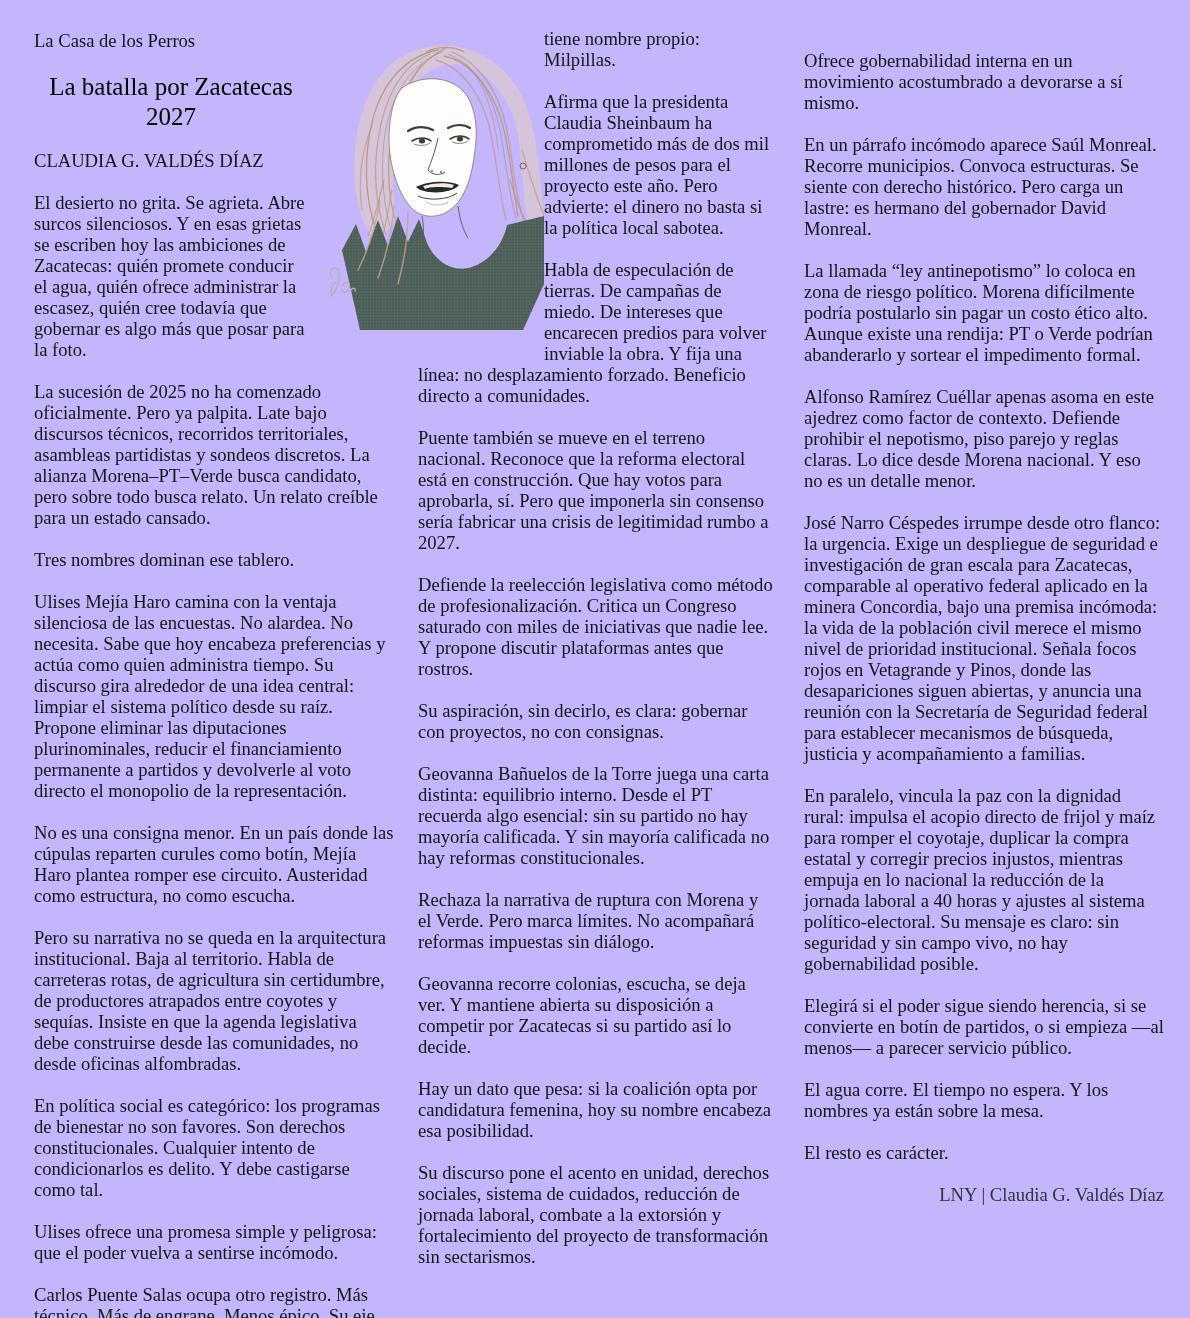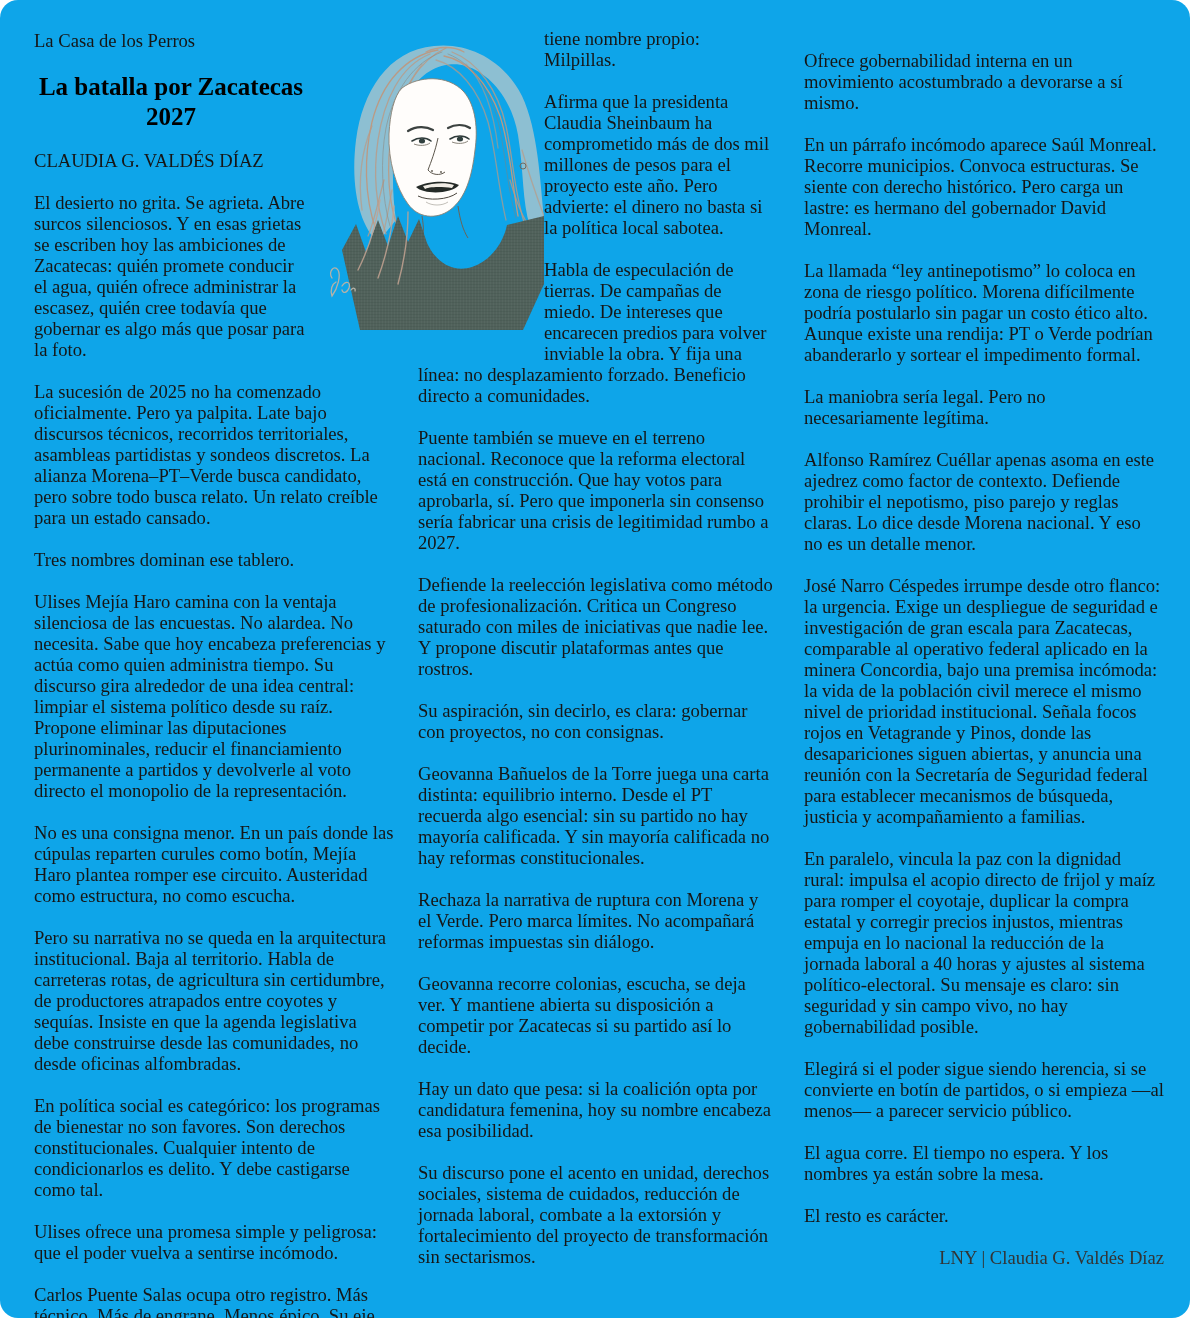--- a/index.html
+++ b/index.html
@@ -1,32 +1,31 @@
 <!DOCTYPE html>
 <html lang="es"><head>
 <meta charset="utf-8">
 <style>
   html,body{margin:0;padding:0;background:#ffffff;}
   .page{
     position:relative;
     width:1190px;height:1318px;
-    background:#0ea5e9;
+    background:#c4b5fd;
     font-family:"Liberation Serif","DejaVu Serif",serif;
     color:#161616;
     overflow:hidden;
-    border-radius:18px;
   }
   .col{position:absolute;top:30px;width:360px;font-size:18.6px;line-height:21px;}
   .col1{left:34px;}
   .col2{left:418px;width:358px;top:28px;}
   .col3{left:804px;padding-top:20px;}
   .col p{margin:0 0 21px 0;}
   .kicker{margin:0 0 18px 0;}
   .headline{
-    font-size:25px;font-weight:bold;line-height:30px;
+    font-size:25px;font-weight:normal;line-height:30px;
     text-align:center;margin:0 0 18px 0;color:#000;
   }
   .byline{margin:0 0 22px 0;}
   .spacer-r{float:right;width:86px;height:340px;}
   .spacer-l{float:left;width:126px;height:336px;}
   .credit{margin:0 0 10px 0;color:#333;text-align:right;}
   .portrait{position:absolute;left:326px;top:30px;width:218px;height:305px;}
 </style>
 </head>
 <body>
@@ -138,21 +137,20 @@
     <p>Rechaza la narrativa de ruptura con Morena y el Verde. Pero marca límites. No acompañará reformas impuestas sin diálogo.</p>
     <p>Geovanna recorre colonias, escucha, se deja ver. Y mantiene abierta su disposición a competir por Zacatecas si su partido así lo decide.</p>
     <p>Hay un dato que pesa: si la coalición opta por candidatura femenina, hoy su nombre encabeza esa posibilidad.</p>
     <p>Su discurso pone el acento en unidad, derechos sociales, sistema de cuidados, reducción de jornada laboral, combate a la extorsión y fortalecimiento del proyecto de transformación sin sectarismos.</p>
   </div>
 
   <div class="col col3">
     <p>Ofrece gobernabilidad interna en un movimiento acostumbrado a devorarse a sí mismo.</p>
     <p>En un párrafo incómodo aparece Saúl Monreal. Recorre municipios. Convoca estructuras. Se siente con derecho histórico. Pero carga un lastre: es hermano del gobernador David Monreal.</p>
     <p>La llamada “ley antinepotismo” lo coloca en zona de riesgo político. Morena difícilmente podría postularlo sin pagar un costo ético alto. Aunque existe una rendija: PT o Verde podrían abanderarlo y sortear el impedimento formal.</p>
-    <p>La maniobra sería legal. Pero no necesariamente legítima.</p>
     <p>Alfonso Ramírez Cuéllar apenas asoma en este ajedrez como factor de contexto. Defiende prohibir el nepotismo, piso parejo y reglas claras. Lo dice desde Morena nacional. Y eso no es un detalle menor.</p>
     <p>José Narro Céspedes irrumpe desde otro flanco: la urgencia. Exige un despliegue de seguridad e investigación de gran escala para Zacatecas, comparable al operativo federal aplicado en la minera Concordia, bajo una premisa incómoda: la vida de la población civil merece el mismo nivel de prioridad institucional. Señala focos rojos en Vetagrande y Pinos, donde las desapariciones siguen abiertas, y anuncia una reunión con la Secretaría de Seguridad federal para establecer mecanismos de búsqueda, justicia y acompañamiento a familias.</p>
     <p>En paralelo, vincula la paz con la dignidad rural: impulsa el acopio directo de frijol y maíz para romper el coyotaje, duplicar la compra estatal y corregir precios injustos, mientras empuja en lo nacional la reducción de la jornada laboral a 40 horas y ajustes al sistema político-electoral. Su mensaje es claro: sin seguridad y sin campo vivo, no hay gobernabilidad posible.</p>
     <p>Elegirá si el poder sigue siendo herencia, si se convierte en botín de partidos, o si empieza —al menos— a parecer servicio público.</p>
     <p>El agua corre. El tiempo no espera. Y los nombres ya están sobre la mesa.</p>
     <p>El resto es carácter.</p>
     <p class="credit">LNY | Claudia G. Valdés Díaz</p>
 
   </div>
 

